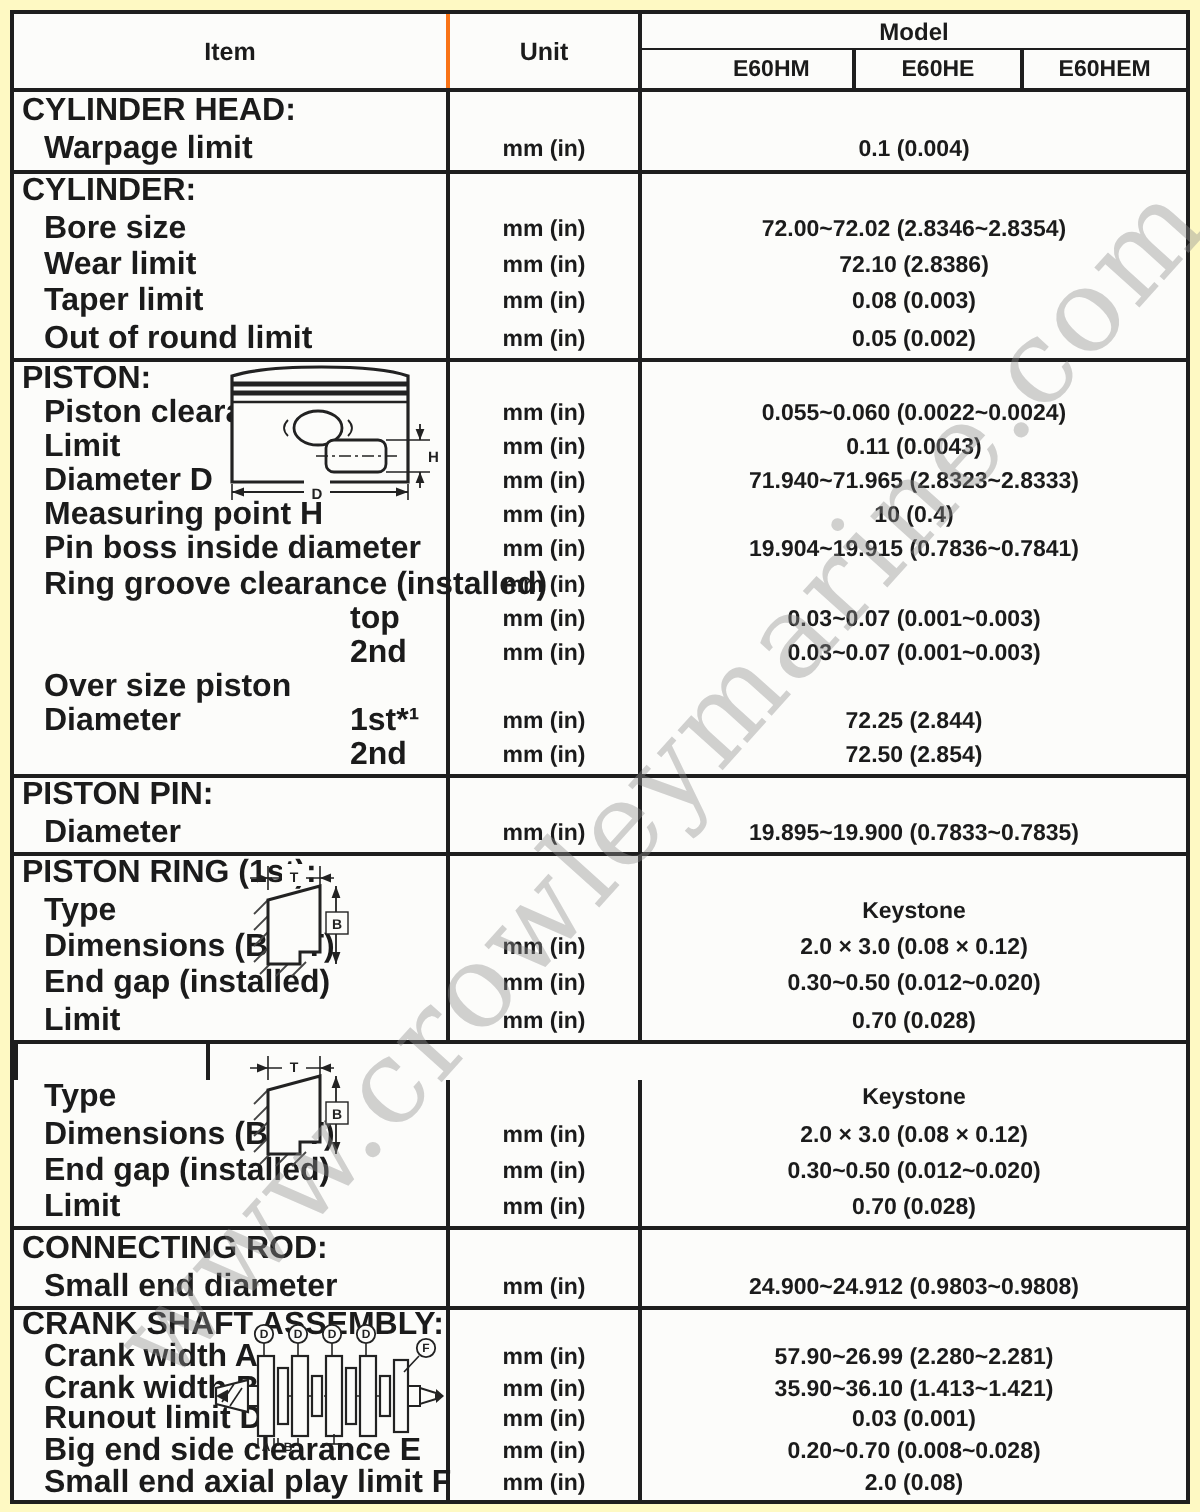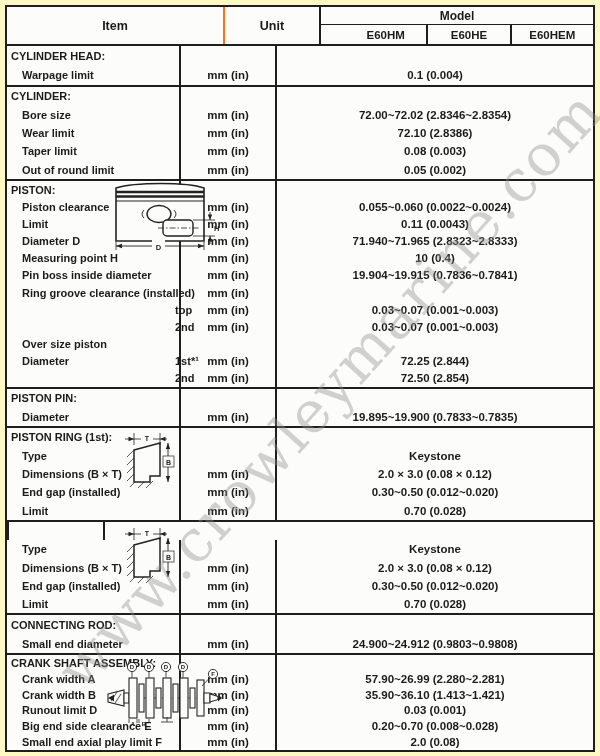--- a/index.html
+++ b/index.html
@@ -19,22 +19,22 @@
   .th-model-cols{flex:1;display:flex;margin-left:24px;}
   .th-model-cols .mc{flex:1;display:flex;align-items:center;justify-content:center;
         font-size:11.5px;font-weight:700;}
   .th-model-cols .mc + .mc{border-left:2px solid #1e1e1e;}
   
   .section{display:flex;flex-direction:column;box-sizing:content-box;}
   .section.bt{border-top:2px solid #1e1e1e;}
   .s0{height:39px}.s1{height:92px}.s2{height:206px}.s3{height:37px}
   .s4{height:92px}.s5{height:91px}.s6{height:38px}.s7{height:95px}
   .row{display:flex;flex:1;align-items:center;min-height:0;}
-  .ci{width:172px;padding-left:4px;box-sizing:border-box;position:relative;
-        font-size:11px;font-weight:700;white-space:nowrap;}
+  .ci{width:216px;padding-left:4px;box-sizing:border-box;position:relative;
+        font-size:16px;font-weight:700;white-space:nowrap;}
   .ci.ind{padding-left:15px;}
   .ci .sub{position:absolute;left:168px;top:50%;transform:translateY(-50%);}
   .cu{width:94px;align-self:stretch;border-left:2px solid #1e1e1e;border-right:2px solid #1e1e1e;
         display:flex;align-items:center;justify-content:center;font-size:11.5px;font-weight:700;}
   .cv{flex:1;text-align:center;font-size:11.5px;font-weight:700;white-space:nowrap;}
   
   .diag{position:absolute;pointer-events:none;}
   .d-piston{left:96px;top:172px;}
   .d-ring1{left:103px;top:423px;}
   .d-ring2{left:103px;top:518px;}

